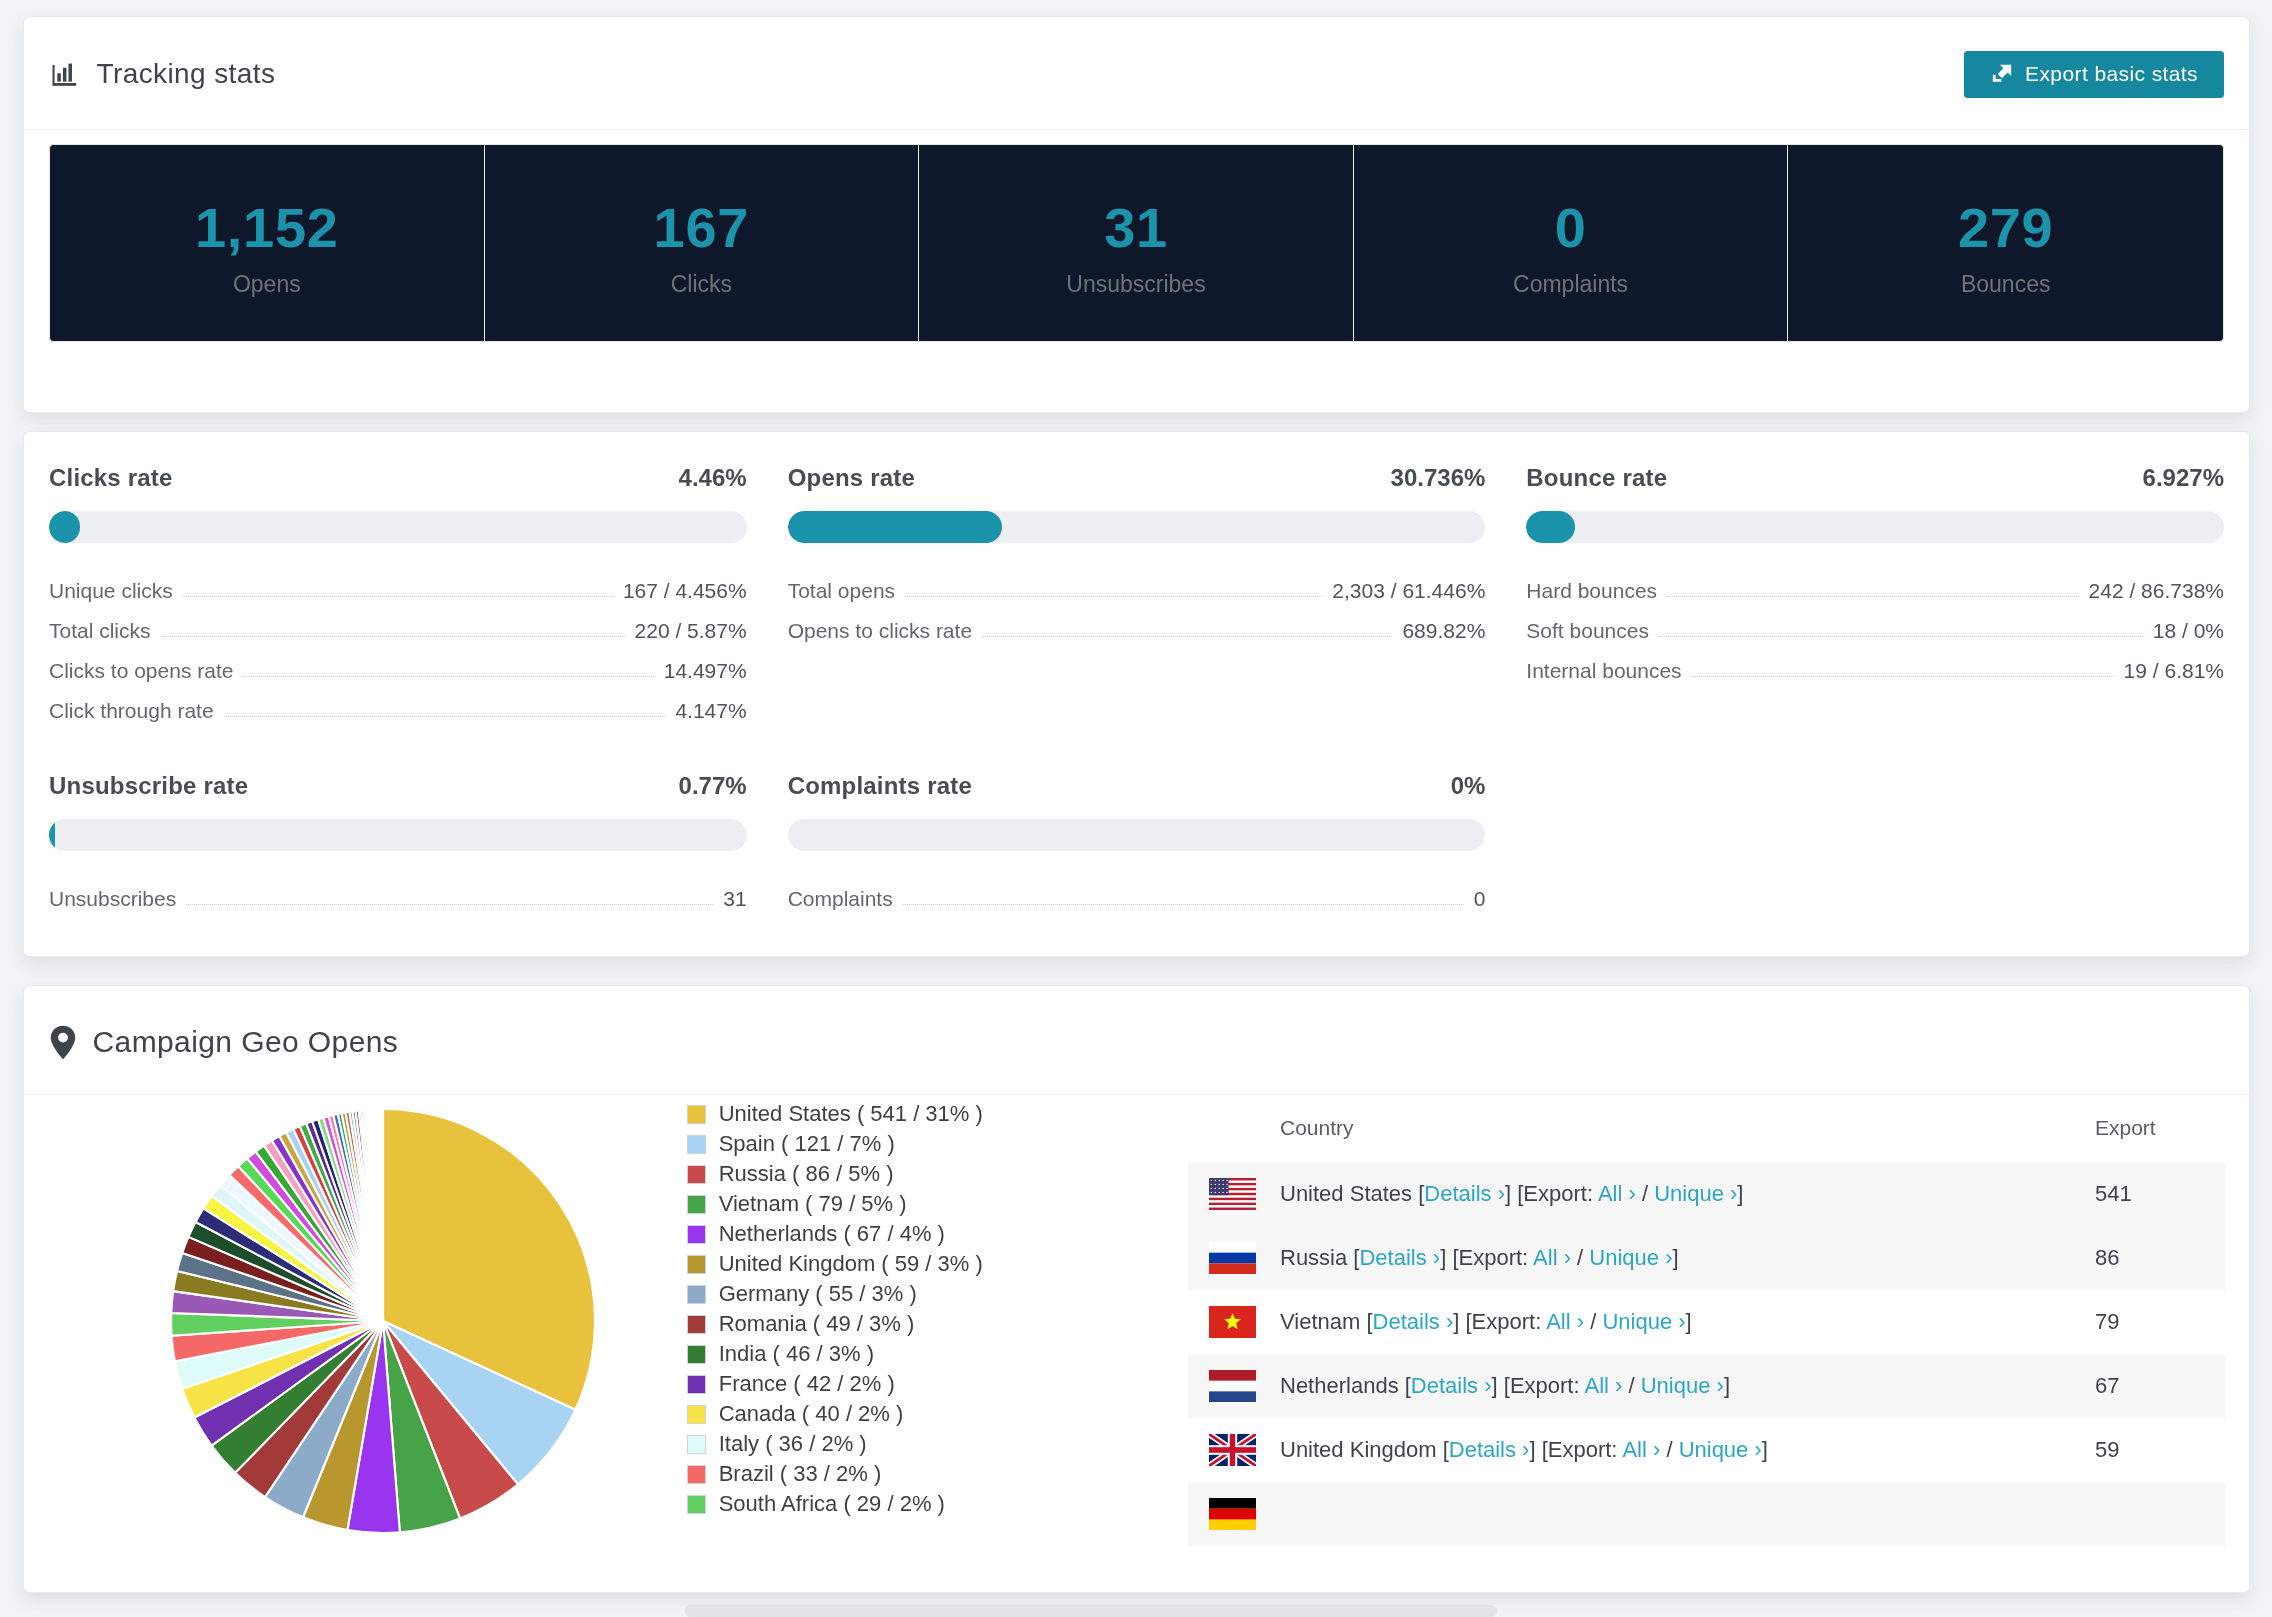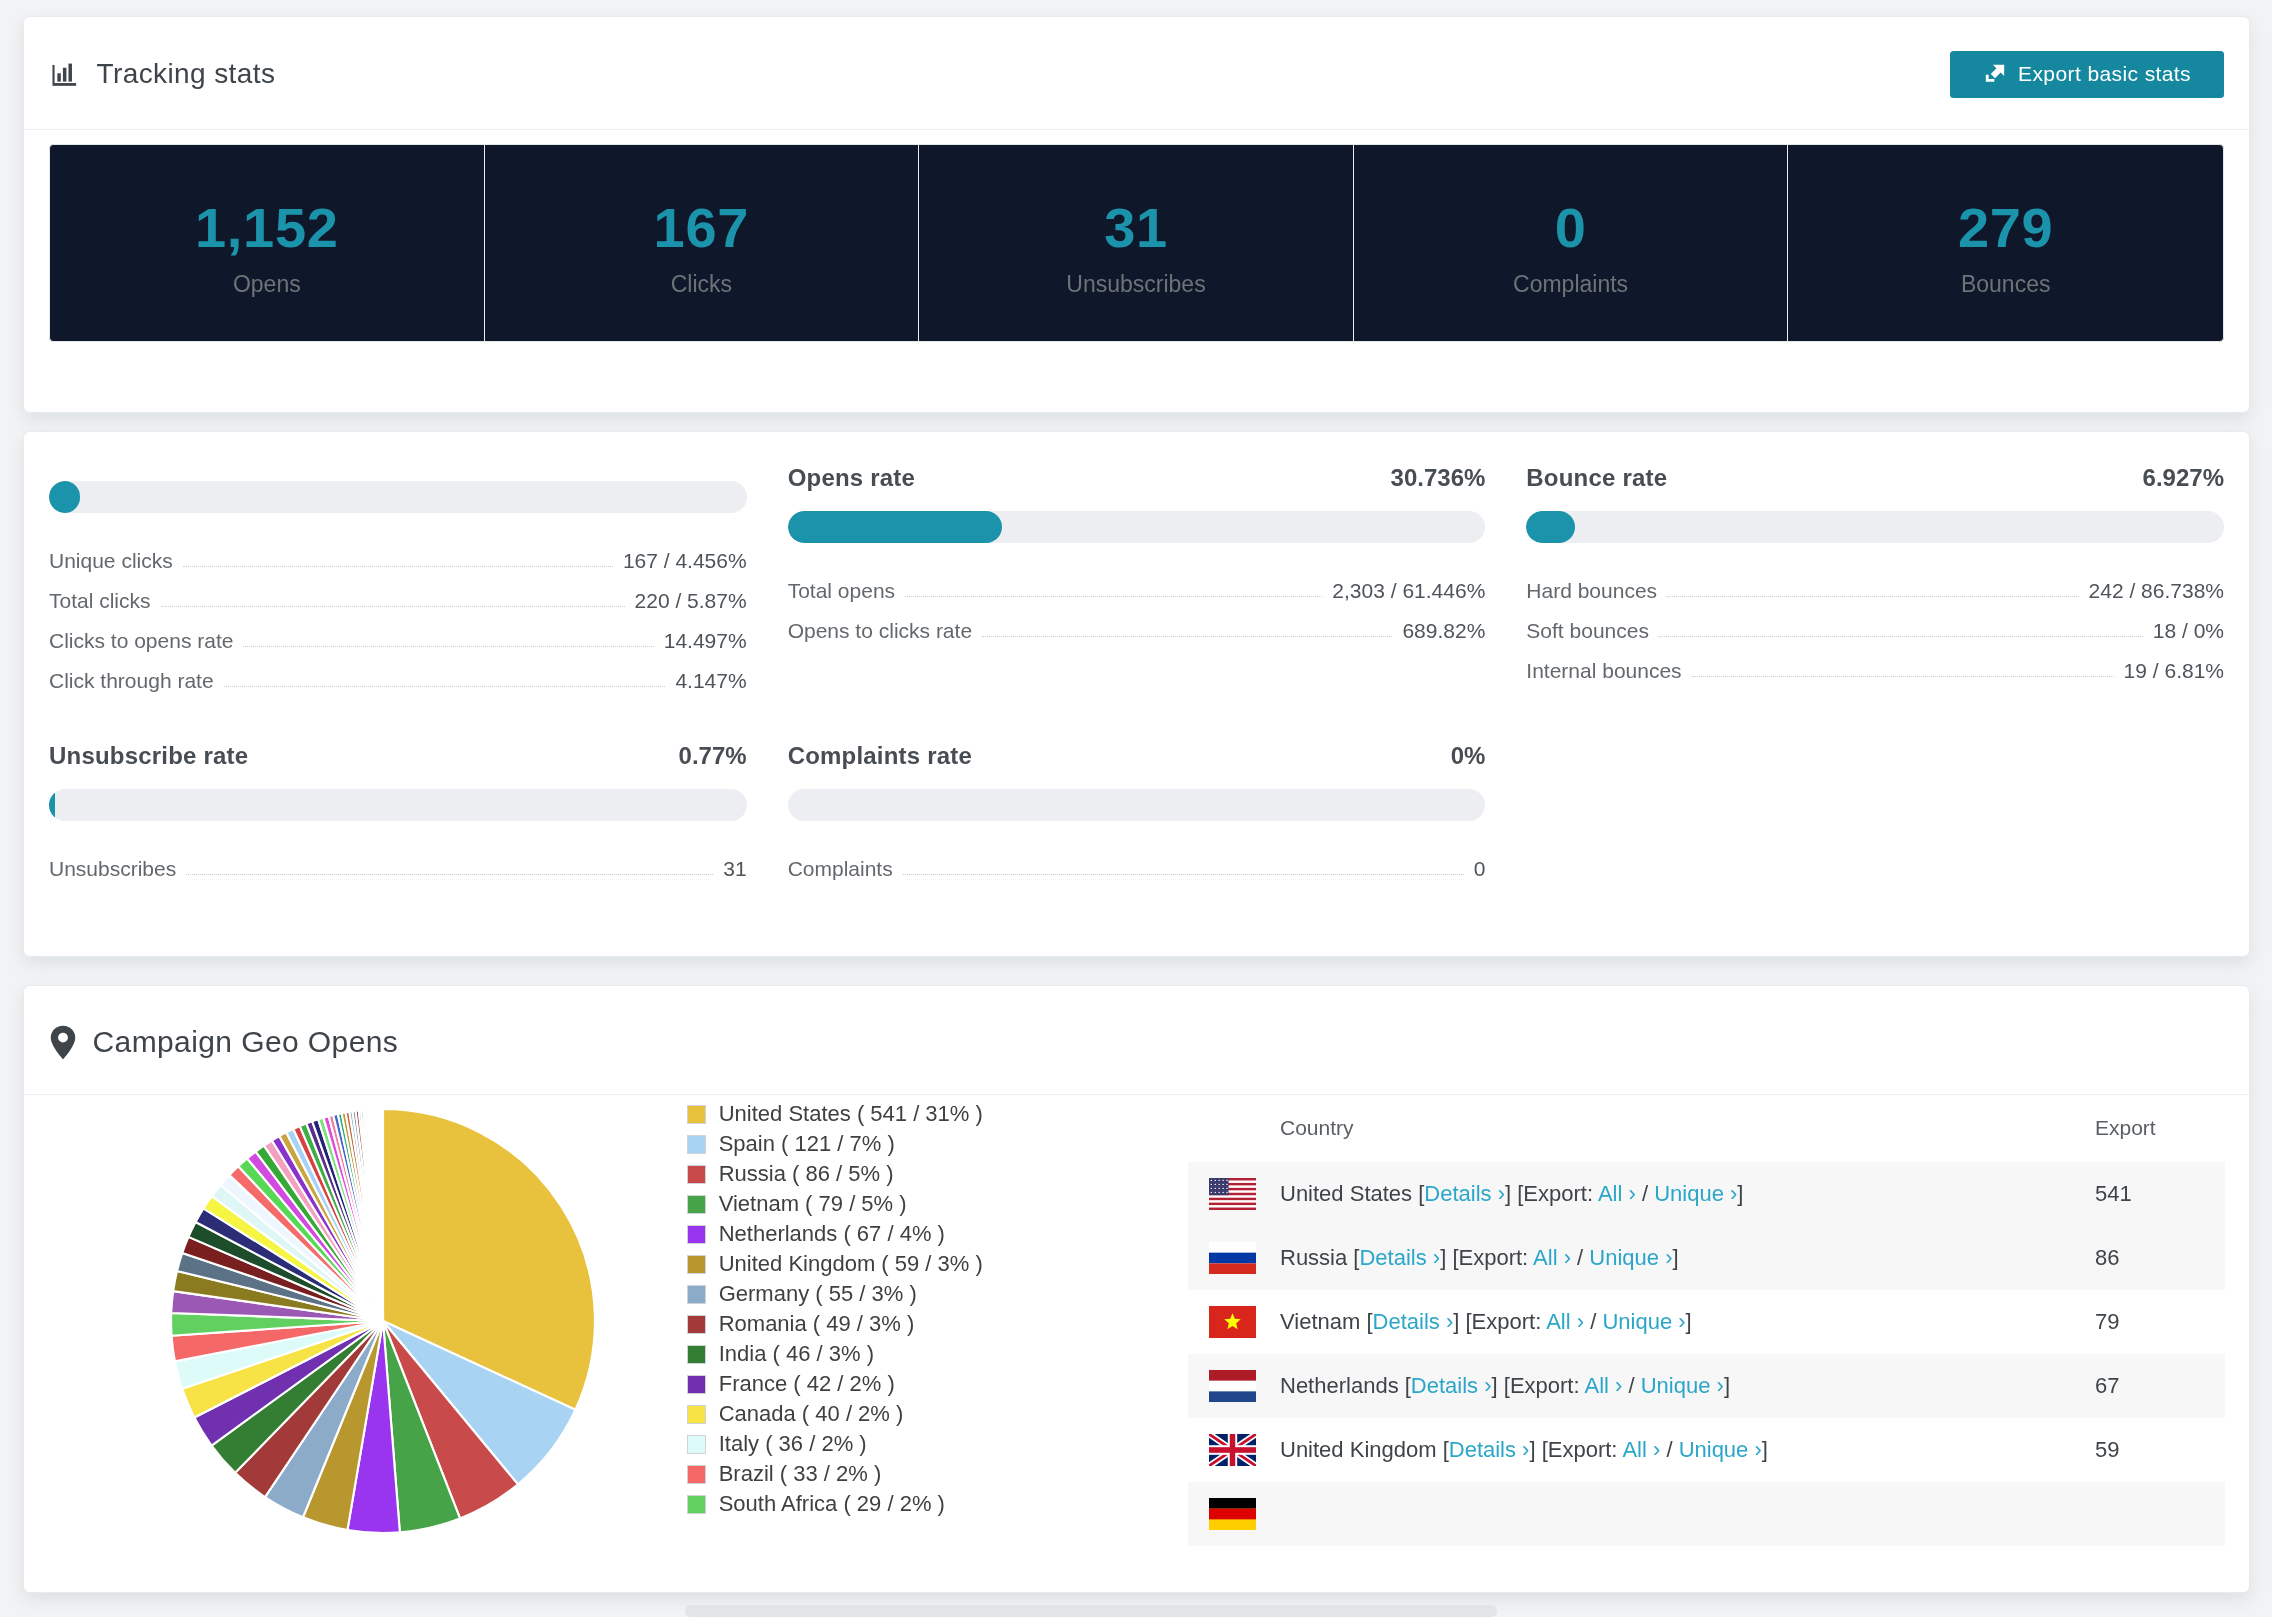--- a/index.html
+++ b/index.html
@@ -16,21 +16,21 @@
     box-shadow:0 7px 15.5px rgba(150,162,174,.22); position:relative;}
   
   .card-tracking{height:397px; margin-bottom:18.4px; overflow:hidden;}
   .card-header{display:flex; justify-content:space-between;
     padding:34px 25px 31px; border-bottom:1.4px solid #f0f1f2;gap:15px;}
   .card-title{display:flex; align-items:center; gap:15.5px;
     font-size:28px; font-weight:500; color:#3e4449; letter-spacing:0.4px;}
   .card-title .ticon{display:inline-flex; width:32px; height:32px;}
   .btn-export{display:inline-flex; align-items:center; gap:11.3px; border:none; cursor:pointer;
     background:var(--btn); color:#fff; font-family:inherit; font-size:21px; letter-spacing:0.4px;
-    padding:0 33px; height:47px; border-radius:3.5px;}
+    padding:0 26px; height:47px; border-radius:3.5px;}
   .summary-grid{display:grid; grid-template-columns:repeat(5,1fr);
     margin:14px 25px 0; border:0.7px solid #e5e8ea; border-radius:4.2px; height:198px; background:#0f172a;}
   .summary-cell{border-right:0.7px solid var(--divider); text-align:center; padding-top:55px;}
   .summary-cell:last-child{border-right:none;}
   .summary-value{font-size:56px; font-weight:700; color:var(--accent); letter-spacing:0.7px; line-height:1;}
   .summary-label{margin-top:15.5px; font-size:23px; color:var(--txt-label);}
   
   .card-rates{height:526px; margin-bottom:28px; overflow:hidden; padding:32px 25px 0;}
   .rates-grid{display:grid; grid-template-columns:repeat(3,1fr); column-gap:41px; row-gap:45px;}
   .rate-head{display:flex; justify-content:space-between; align-items:baseline; height:30px;}
@@ -119,20 +119,24 @@
         <div class="summary-cell">
           <div class="summary-value">279</div>
           <div class="summary-label">Bounces</div>
         </div>
       </div>
   </section>
 
   <section class="card card-rates">
     <div class="rates-grid" id="ratesGrid">
         <section class="rate-block">
+          <div class="rate-head">
+            <span class="rate-title">Clicks rate</span>
+            <span class="rate-value">4.46%</span>
+          </div>
           <div class="rate-track">
             <div class="rate-fill" style="width: 4.46%;"></div>
           </div>
           <div class="rate-rows">
             <div class="detail-row">
               <span class="detail-label">Unique clicks</span>
               <span class="detail-leader"></span>
               <span class="detail-value">167 / 4.456%</span>
             </div>
             <div class="detail-row">

